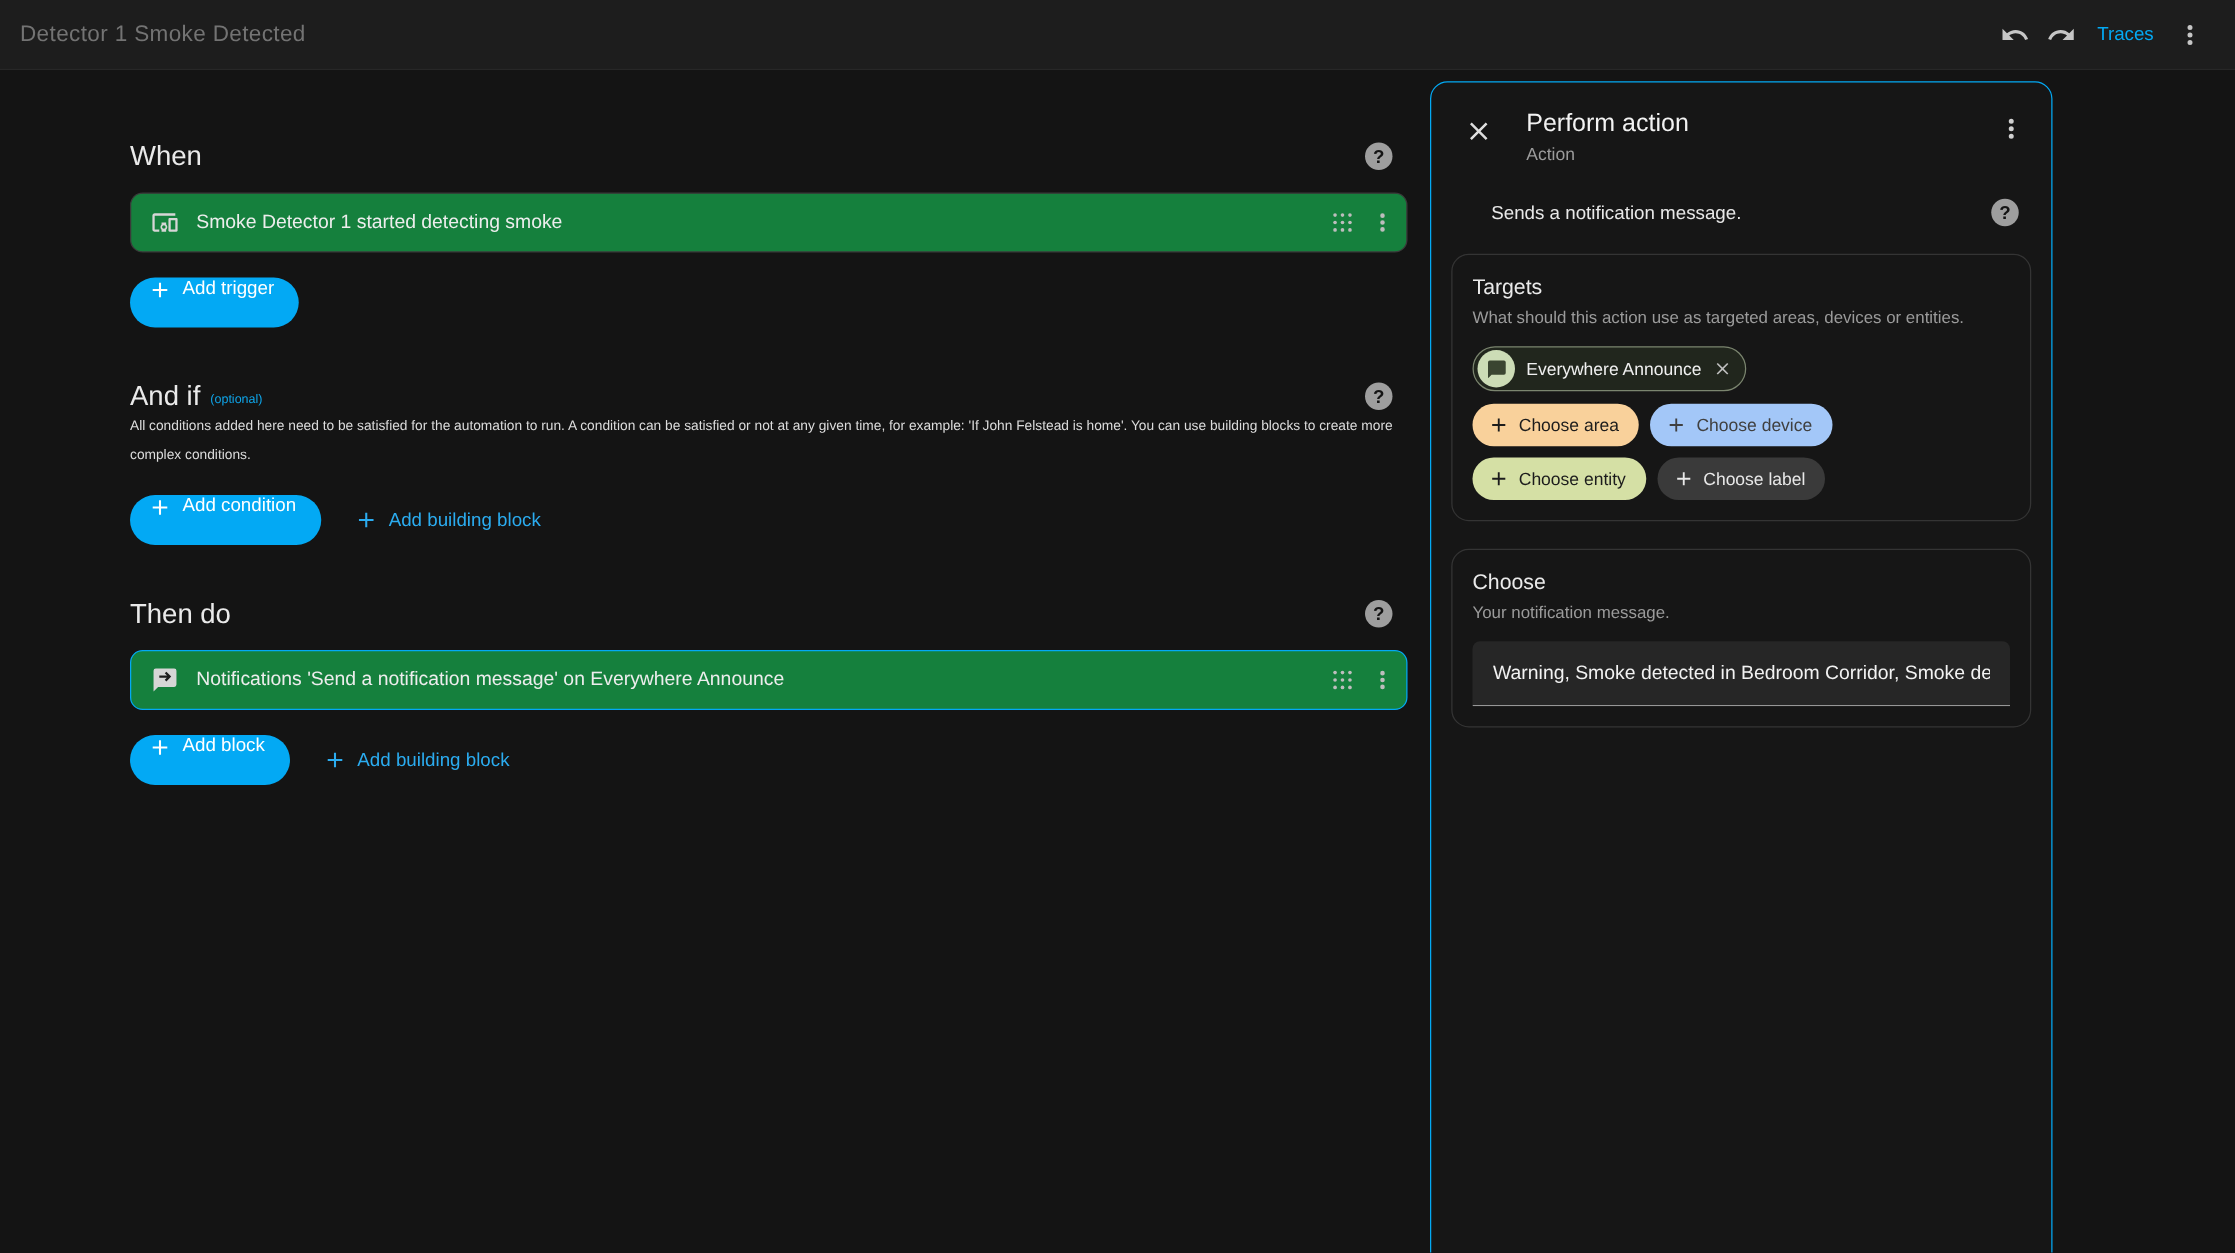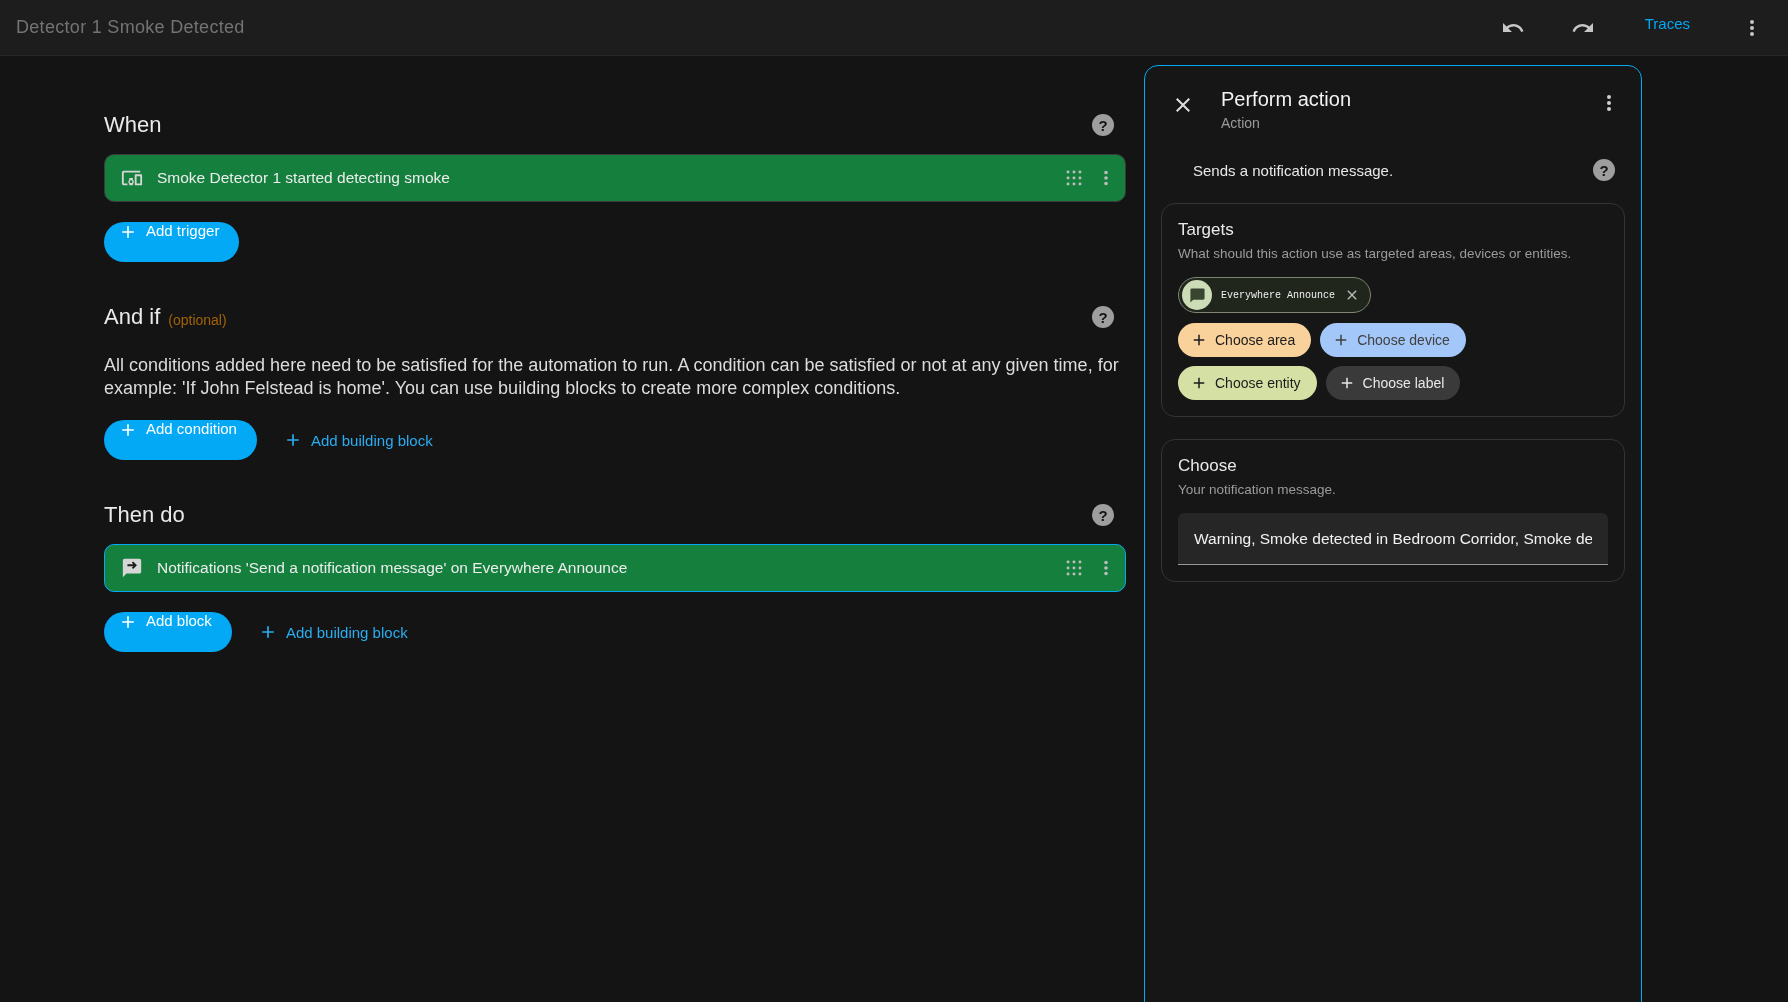--- a/index.html
+++ b/index.html
@@ -10,34 +10,34 @@
     font-family:"Liberation Sans","DejaVu Sans",sans-serif;
   }
   svg { display:block; }
 
   
   .topbar {
     height:56px; background:#1d1d1d; border-bottom:1px solid #272727;
     display:flex; align-items:center; padding:0 22px 0 16px;
   }
   .topbar h1 { margin:0; font-size:18px; font-weight:400; color:#737373; letter-spacing:.3px; }
-  .topbar-actions { margin-left:auto; display:flex; align-items:flex-start; gap:42px; }
+  .topbar-actions { margin-left:auto; display:flex; align-items:center; gap:9px; }
   .icon-btn { background:none; border:none; padding:2px; margin:0; color:#c6c6c6; cursor:pointer; display:flex; align-items:center; }
   .icon-btn svg { width:24px; height:24px; fill:currentColor; }
   .traces-link { color:#03a9f4; font-size:15px; font-weight:500; text-decoration:none; cursor:pointer; background:none; border:none; font-family:inherit; }
 
   
   .main { position:relative; height:946px; }
   .editor { position:absolute; left:104px; top:0; width:1022px; }
 
   .section-head { display:flex; align-items:center; padding-right:12px; }
   .section-head.first { margin-top:56px; }
   .section-head.later { margin-top:42px; }
   .section-head h2 { margin:0; font-size:22px; font-weight:400; color:#eaeaea; }
-  .section-head .opt { color:#a16207; font-size:14px; margin-left:8px; margin-top:5px; }
+  .section-head .opt { color:#0ea5e9; font-size:10px; margin-left:8px; margin-top:5px; }
   .section-head .spacer { flex:1; }
   .help-disc {
     width:22px; height:22px; border-radius:50%; background:#9e9e9e; color:#141414;
     font-size:15px; font-weight:700; display:flex; align-items:center; justify-content:center;
     cursor:pointer; flex:0 0 auto;
   }
 
   .row-card {
     margin-top:16px; height:48px; background:#15803d;
     border:1px solid #3a3a3a; border-radius:10px;
@@ -60,21 +60,21 @@
   .btn-primary svg { width:20px; height:20px; fill:#fff; }
   .solo { margin-top:20px; }
   .btn-row { margin-top:20px; display:flex; align-items:center; gap:12px; }
   .btn-text {
     display:inline-flex; align-items:center; gap:8px; height:40px; padding:0 14px;
     background:none; border:none; color:#2bacf0; font-size:15px; font-weight:500;
     font-family:inherit; cursor:pointer;
   }
   .btn-text svg { width:20px; height:20px; fill:#2bacf0; }
 
-  .desc { margin-top:24px; font-size:18px; line-height:23px; color:#dcdcdc; }
+  .desc { margin-top:0; font-size:11px; line-height:23px; color:#dcdcdc; }
 
   
   .panel {
     position:absolute; left:1144px; top:9px; width:498px; height:940px;
     background:#161616; border:1px solid #03a9f4; border-radius:14px 14px 0 0;
   }
   .panel-header { display:flex; align-items:flex-start; padding:22px 18px 0 24px; }
   .panel-close { color:#dedede; margin-top:3px; }
   .panel-titles { margin-left:24px; }
   .panel-title { font-size:20px; font-weight:400; color:#f2f2f2; }
@@ -95,21 +95,21 @@
 
   .target-chip {
     display:inline-flex; align-items:center; gap:9px; height:36px;
     border:1px solid #7b856f; border-radius:18px; background:#21261d; padding:0 10px 0 3px;
   }
   .target-chip .avatar {
     width:30px; height:30px; border-radius:50%; background:#ccdcb6;
     display:flex; align-items:center; justify-content:center;
   }
   .target-chip .avatar svg { width:17px; height:17px; fill:#3a4531; }
-  .target-chip .label { font-size:10px; font-weight:500; color:#f0f0f0;font-family:Liberation Mono, monospace; }
+  .target-chip .label { font-size:14px; font-weight:500; color:#f0f0f0; }
   .target-chip .remove { background:none; border:none; padding:0; cursor:pointer; display:flex; color:#bdbdbd; }
   .target-chip .remove svg { width:16px; height:16px; fill:currentColor; }
 
   .chip {
     display:inline-flex; align-items:center; gap:7px; height:34px;
     border-radius:17px; padding:0 16px 0 12px; font-size:14px; font-weight:500;
     border:none; font-family:inherit; cursor:pointer;
   }
   .chip svg { width:18px; height:18px; fill:currentColor; }
   .chip.area   { background:#f9d19b; color:#1c1c1c; }

